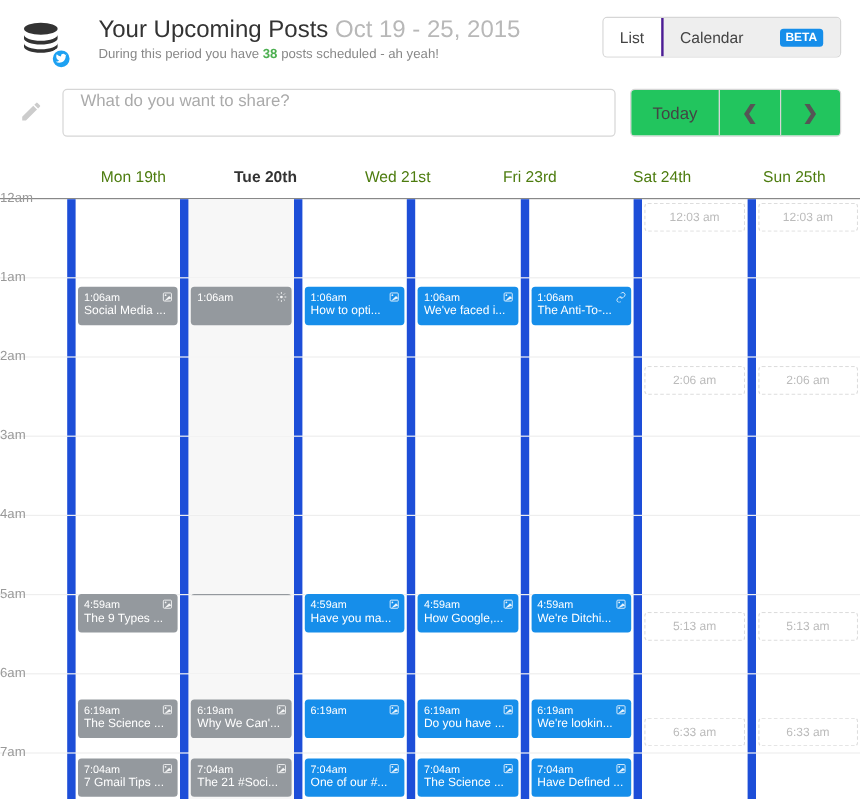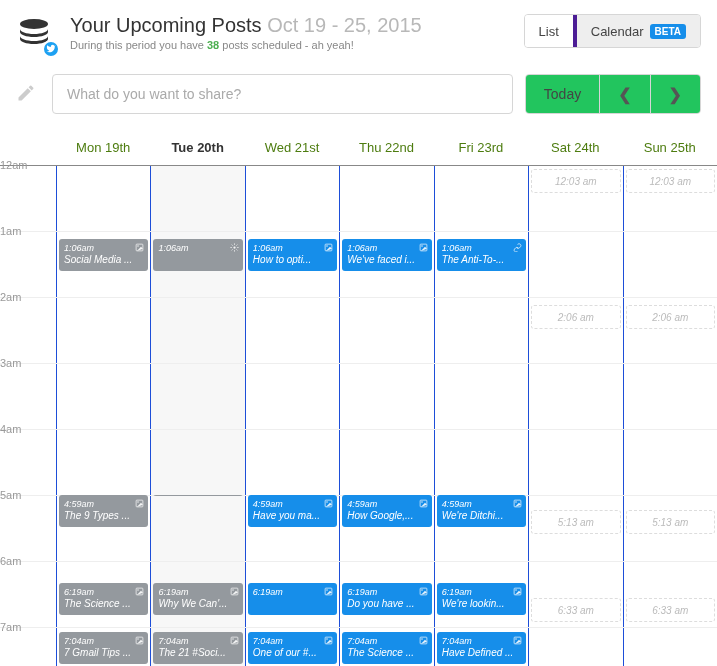--- a/index.html
+++ b/index.html
@@ -2,49 +2,49 @@
 <html><head>
 <meta charset="utf-8">
 <style>
 * { box-sizing: border-box; margin: 0; padding: 0; }
 body { font-family: -apple-system, "Helvetica Neue", Arial, sans-serif; font-size: 13px; color: #333; background: #fff; width: 717px; }
 .header { display: flex; align-items: flex-start; padding: 14px 16px 10px 16px; }
 .logo-wrap { position: relative; width: 42px; height: 42px; flex-shrink: 0; }
 .logo { width: 36px; height: 36px; }
 .logo svg { width: 36px; height: 36px; }
 .twitter-badge { position: absolute; bottom: -2px; right: -2px; width: 18px; height: 18px; border-radius: 50%; background: #1da1f2; border: 2px solid #fff; display: flex; align-items: center; justify-content: center; }
-.title-block { flex: 1; margin-left: 12px; }
+.title-block { flex: 1; margin-left: 24px; }
 .title-line { font-size: 20px; font-weight: 400; color: #333; }
 .title-date { color: #b8b8b8; }
 .subtitle { font-size: 11px; color: #888; margin-top: 2px; }
 .subtitle .count { color: #4caf50; font-weight: 600; }
 .view-toggle { display: flex; align-items: stretch; border: 1px solid #d6d6d6; border-radius: 4px; overflow: hidden; height: 34px; }
 .view-btn { padding: 0 14px; display: flex; align-items: center; background: #fff; color: #444; cursor: pointer; font-size: 13px; border: none; }
 .view-btn.active { background: #eee; }
-.view-btn + .view-btn { border-left: 4px solid #4c1d95; }
+.view-btn + .view-btn { border-left: 2px solid #4c1d95; gap: 24px; }
 .beta { background: #168eea; color: #fff; font-size: 10px; font-weight: 700; padding: 2px 5px; border-radius: 3px; margin-left: 6px; }
 
 .compose-row { display: flex; align-items: center; padding: 8px 16px 16px 16px; gap: 12px; }
 .pencil { width: 24px; color: #ccc; flex-shrink: 0; }
-.compose-input { flex: 1; border: 1px solid #d6d6d6; border-radius: 4px; height: 40px; padding: 0 14px; font-size: 14px; color: #999; display: flex; align-items: center; }
+.compose-input { flex: 1; border: 1px solid #d6d6d6; border-radius: 4px; height: 40px; padding: 0 14px; font-size: 14px; color: #999; display: flex; }
 .nav-group { display: flex; border: 1px solid #d6d6d6; border-radius: 4px; overflow: hidden; height: 40px; }
 .nav-btn { background: #22c55e; border: none; padding: 0 18px; cursor: pointer; color: #444; display: flex; align-items: center; font-size: 14px; }
 .nav-btn + .nav-btn { border-left: 1px solid #d6d6d6; }
 .nav-arrow { font-weight: bold; font-size: 16px; color: #555; }
 
 .calendar { width: 100%; }
 .day-headers { display: flex; border-bottom: 1px solid #888; }
 .time-gutter-head { width: 56px; flex-shrink: 0; }
 .day-head { flex: 1; text-align: center; padding: 10px 0; font-size: 13px; color: #4d7c0f; }
 .day-head.current { font-weight: 700; color: #333; }
 
 .grid-body { position: relative; }
 .hour-row { display: flex; height: 66px; border-bottom: 1px solid #eee; }
 .time-label { width: 56px; flex-shrink: 0; font-size: 11px; color: #999; text-align: left; padding-right: 8px; position: relative; top: -7px; }
-.day-cell { flex: 1; border-left: 1px solid #1d4ed8; position: relative; padding: 1px; font-style: italic; }
+.day-cell { flex: 1; border-left: 7px solid #1d4ed8; position: relative; padding: 1px; }
 .day-cell.current { background: #f7f7f7; }
 
 .event { position: absolute; left: 2px; right: 2px; border-radius: 3px; padding: 4px 5px; font-size: 10px; color: #fff; overflow: hidden; line-height: 1.2; height: 32px; cursor: pointer; }
 .event.past { background: #94999e; }
 .event.future { background: #168eea; }
 .event .time { font-size: 9px; display: block; }
 .event .title { font-size: 10px; white-space: nowrap; overflow: hidden; text-overflow: ellipsis; display: block; }
 .event .icon { position: absolute; top: 4px; right: 4px; font-size: 9px; opacity: 0.9; }
 
 .slot { border: 1px dashed #ddd; border-radius: 3px; color: #bbb; font-size: 10px; text-align: center; padding: 6px 0; position: absolute; left: 2px; right: 2px; height: 24px; cursor: pointer; }
@@ -106,21 +106,20 @@
       </button>
   </div>
 </div>
 
 <div class="calendar">
   <div class="day-headers" id="day-headers">
     <div class="time-gutter-head"></div>
   <div class="day-head">Mon 19th</div>
       <div class="day-head current">Tue 20th</div>
       <div class="day-head">Wed 21st</div>
-      <div class="day-head">Thu 22nd</div>
       <div class="day-head">Fri 23rd</div>
       <div class="day-head">Sat 24th</div>
       <div class="day-head">Sun 25th</div>
     </div>
   <div class="grid-body" id="grid-body">
       <div class="hour-row">
         <div class="time-label">12am</div>
         <div class="day-cell"></div>
         <div class="day-cell current"></div>
         <div class="day-cell"></div>

